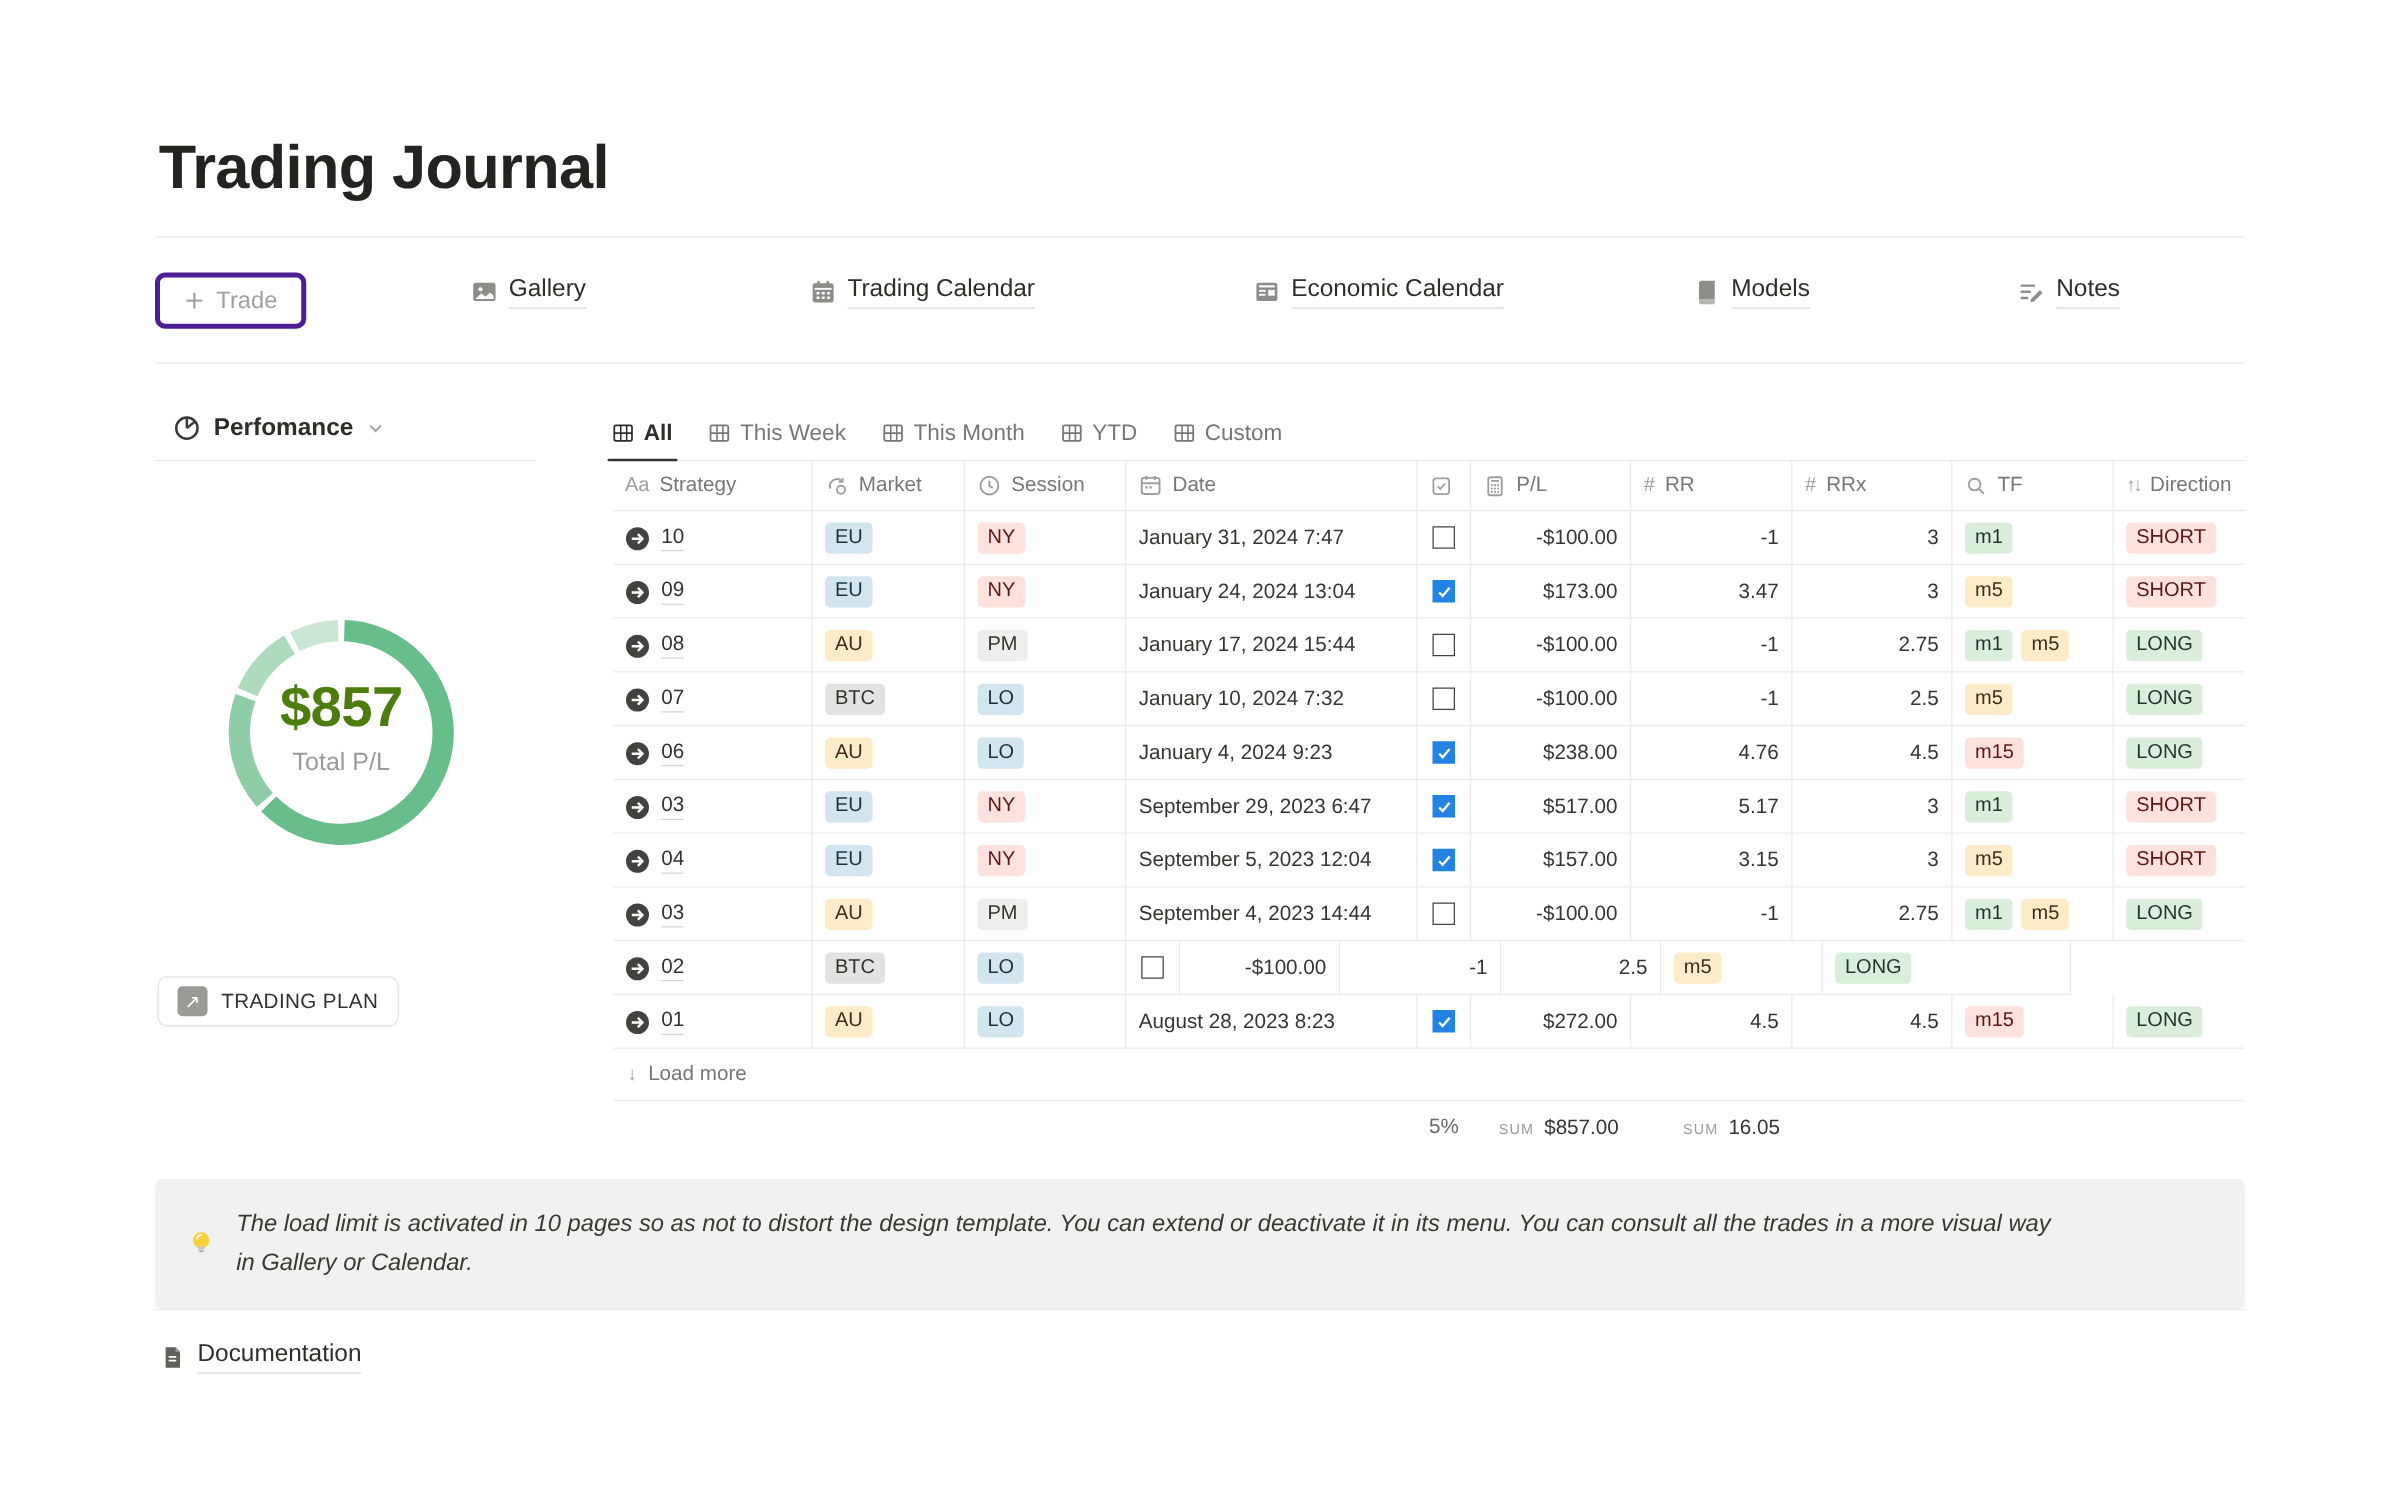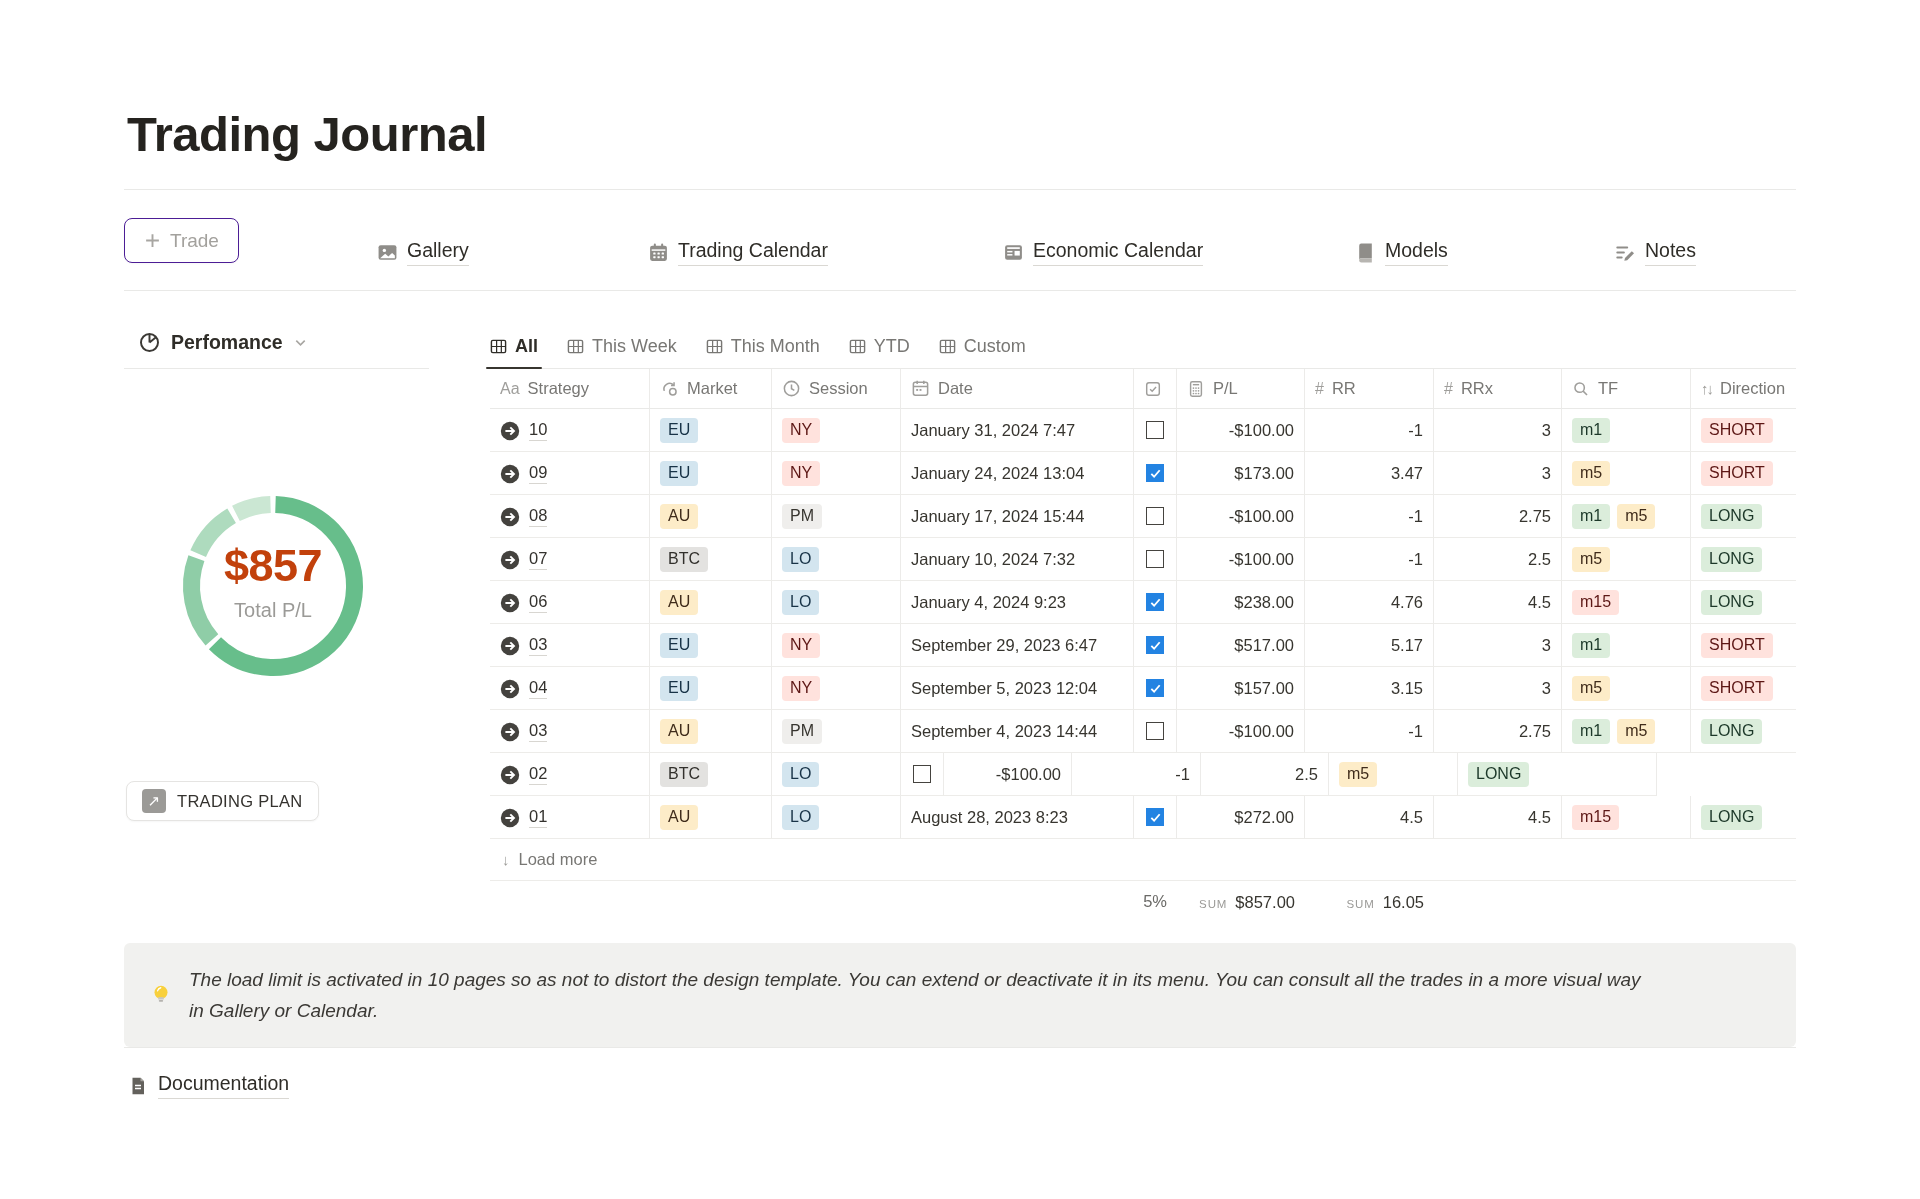--- a/index.html
+++ b/index.html
@@ -6,33 +6,33 @@
   body { background:#fff; font-family:"Liberation Sans", sans-serif; color:#37352F; }
   .page { position:relative; width:1920px; height:1199px; background:#fff; overflow:hidden; }
 
   .divider { position:absolute; left:124px; width:1672px; height:1px; background:#E9E9E7; }
 
   .title { position:absolute; left:127px; top:106px; font-size:49px; font-weight:700; letter-spacing:-0.5px; color:#25231F; }
 
   
   .nav-row { position:absolute; left:124px; top:214px; width:1672px; height:54px; }
   .trade-btn { position:absolute; left:0; top:4px; height:45px; display:inline-flex; align-items:center; gap:9px;
-    padding:0 19px; border:1px solid #4c1d95; border-radius:8px; background:#fff; color:#A3A19D; font-size:19px;
+    padding:0 19px; border:4px solid #4c1d95; border-radius:8px; background:#fff; color:#A3A19D; font-size:19px;
     box-shadow:0 1px 2px rgba(0,0,0,0.03); cursor:pointer; }
-  .nav-link { position:absolute; top:25px; display:inline-flex; align-items:center; gap:9px; cursor:pointer; }
+  .nav-link { position:absolute; top:6px; display:inline-flex; align-items:center; gap:9px; cursor:pointer; }
   .nav-link .nav-label { font-size:19.5px; font-weight:500; color:#2F2D28; border-bottom:1px solid #DAD8D3; padding-bottom:3px; }
   .nav-ic { display:inline-flex; align-items:center; }
 
   
   .view-select { position:absolute; left:138px; top:331px; display:flex; align-items:center; gap:10px; cursor:pointer; }
   .view-select .view-label { font-size:19.5px; font-weight:600; color:#2F2D28; }
   .perf-divider { position:absolute; left:124px; top:368px; width:305px; height:1px; background:#E9E9E7; }
   .donut-wrap { position:absolute; left:173px; top:486px; width:200px; height:200px; }
   .donut-center { position:absolute; left:173px; top:540px; width:200px; text-align:center; }
-  .donut-total { font-size:45px; font-weight:700; color:#c2410c; letter-spacing:-0.5px; }
+  .donut-total { font-size:45px; font-weight:700; color:#4d7c0f; letter-spacing:-0.5px; }
   .donut-caption { margin-top:7px; font-size:20px; color:#9B9A97; }
   .plan-btn { position:absolute; left:126px; top:781px; height:40px; display:inline-flex; align-items:center; gap:11px;
     padding:0 15px; border:1px solid #E5E4E2; border-radius:8px; background:#fff; font-size:16.5px; letter-spacing:0.3px;
     font-weight:500; color:#34322E; box-shadow:0 1px 2px rgba(0,0,0,0.04); cursor:pointer; }
   .plan-ic { width:24px; height:24px; background:#9B9A97; border-radius:4px; color:#fff; font-size:15px;
     display:inline-flex; align-items:center; justify-content:center; }
 
   
   .table-area { position:absolute; left:490px; top:330px; width:1306px; }
   .tabs { position:relative; height:39px; display:flex; align-items:flex-start; border-bottom:1px solid #E9E9E7; }

